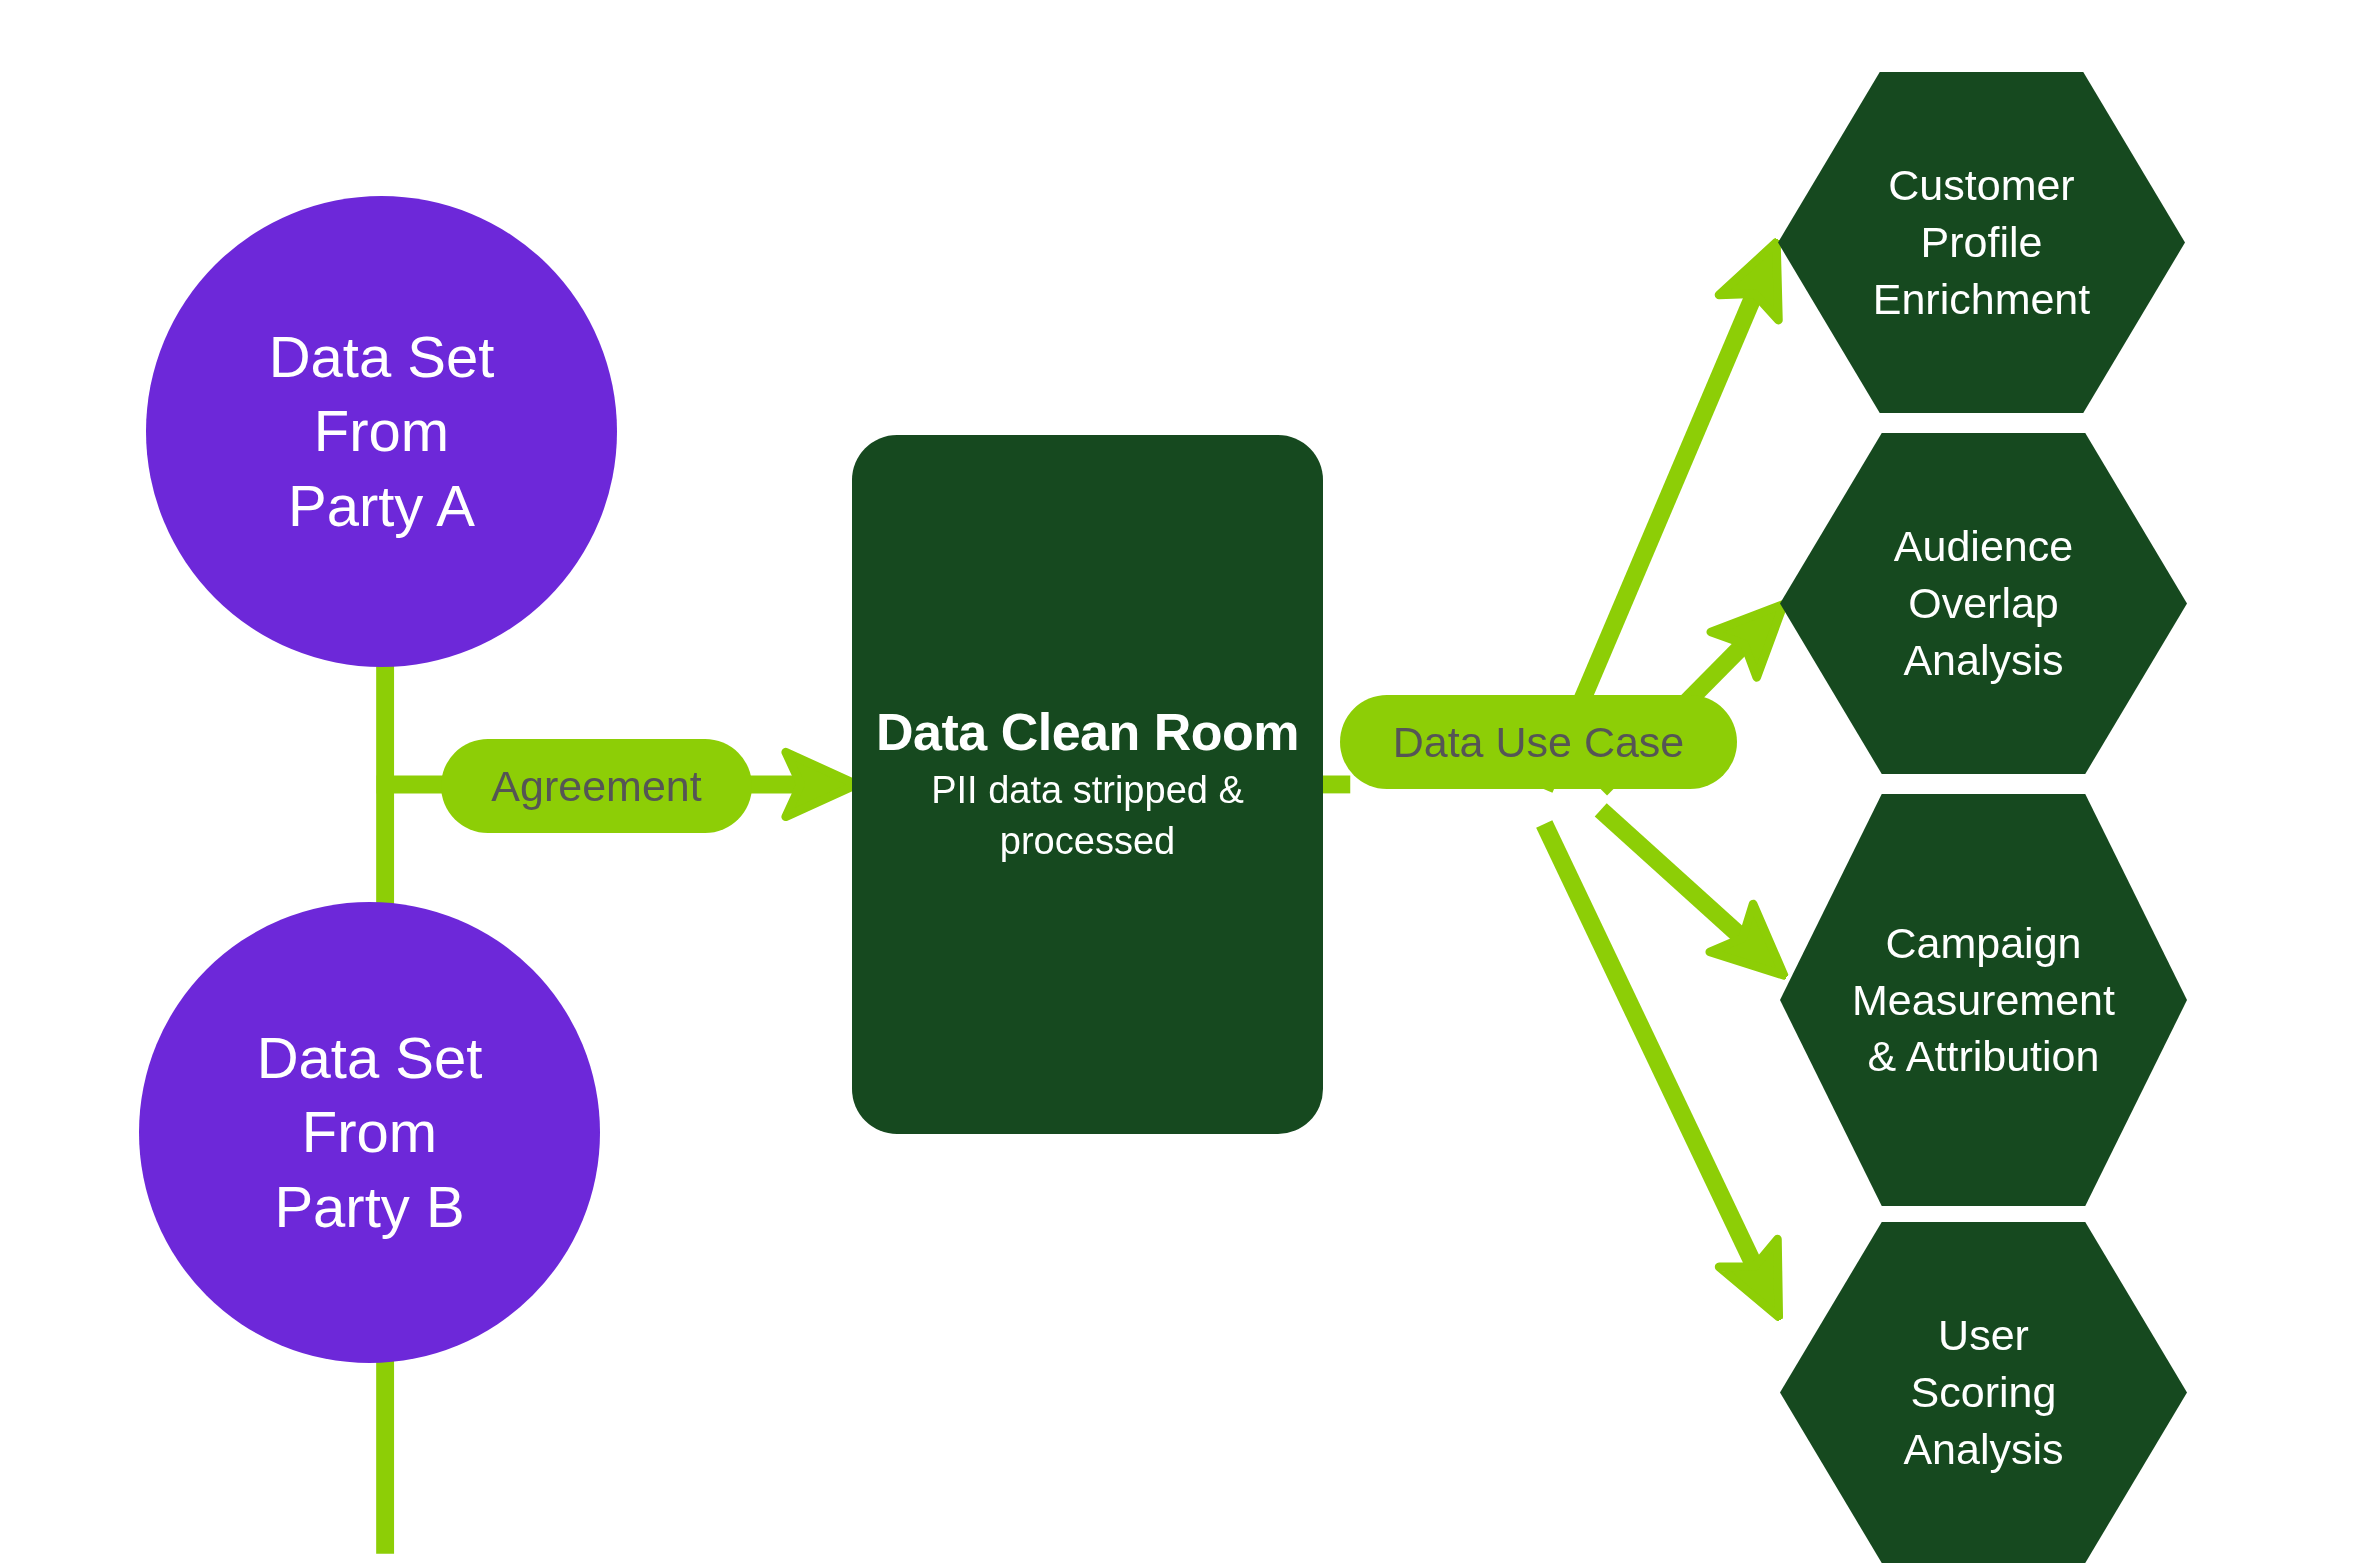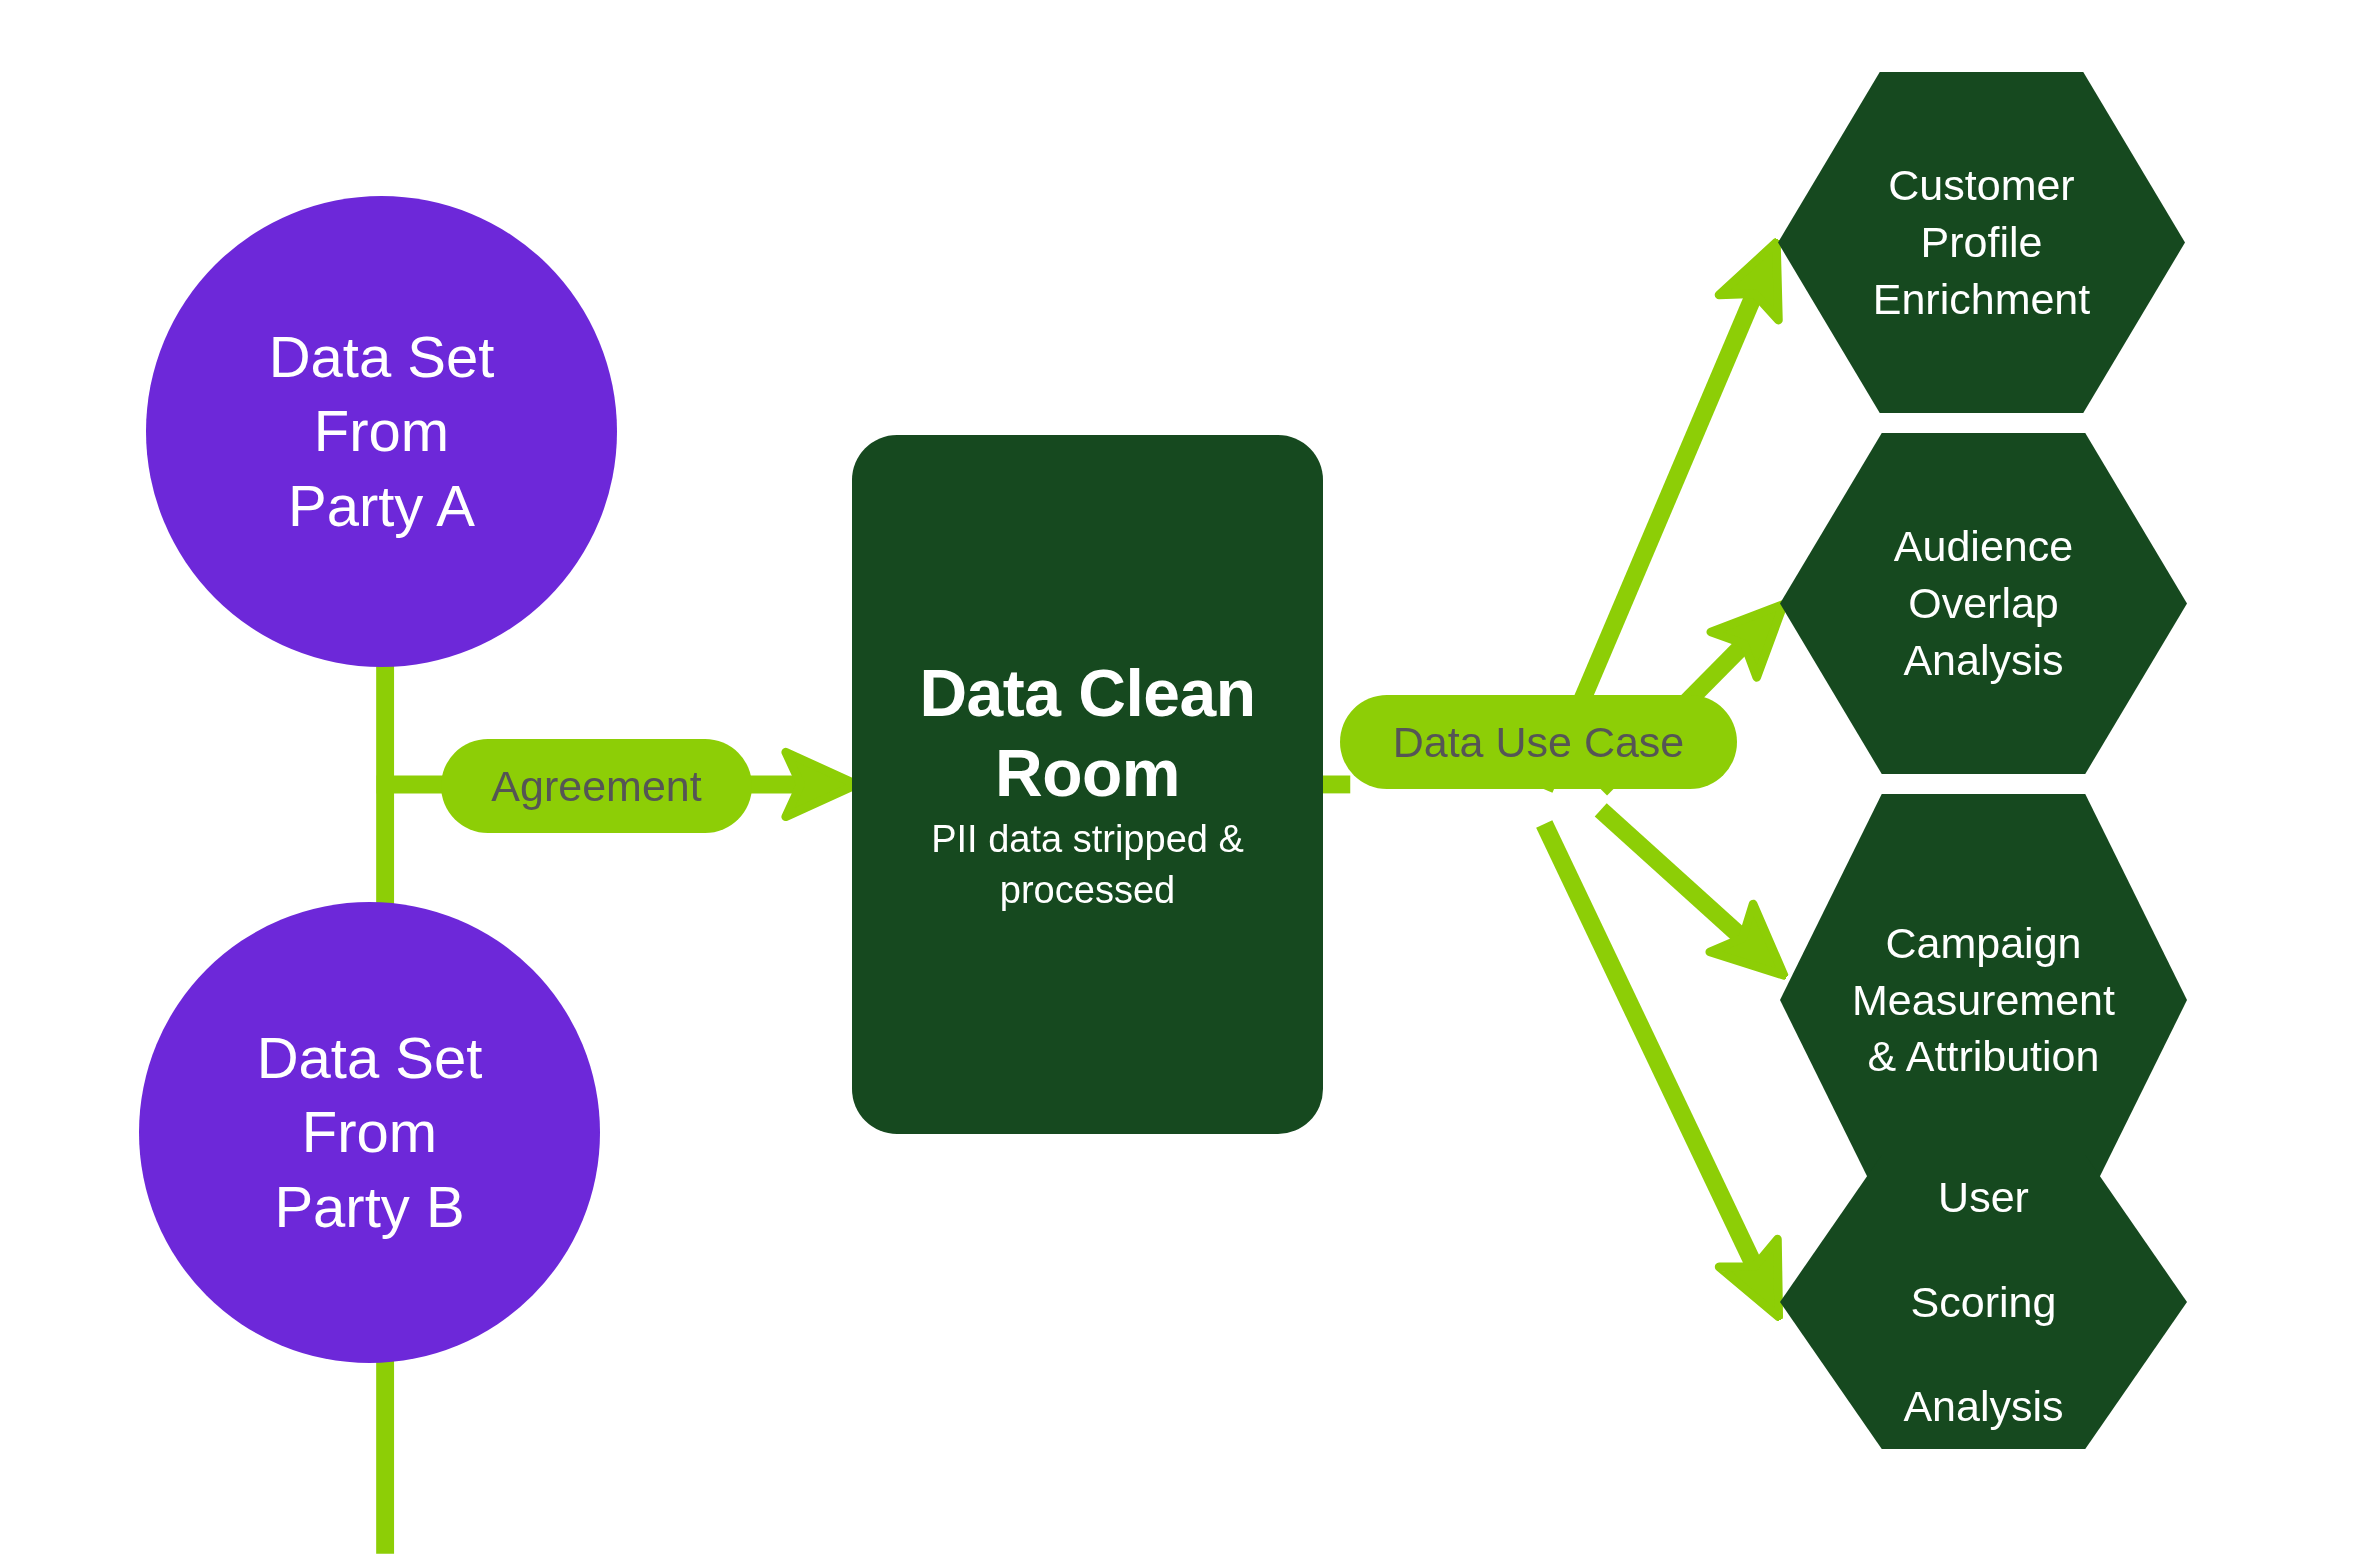--- a/index.html
+++ b/index.html
@@ -69,21 +69,21 @@
     border-radius: 45px;
     color: #ffffff;
     display: flex;
     flex-direction: column;
     align-items: center;
     justify-content: center;
     text-align: center;
     z-index: 4;
   }
   #clean-room-title {
-    font-size: 66px;
+    font-size: 52px;
     font-weight: bold;
     line-height: 1.22;
     letter-spacing: -0.5px;
   }
   #clean-room-subtitle {
     font-size: 38px;
     font-weight: 400;
     line-height: 1.35;
   }
 
@@ -128,21 +128,21 @@
     font-size: 43px;
     line-height: 1.32;
     font-weight: 400;
     z-index: 4;
     padding: 0 7.5px;
     box-sizing: border-box;
   }
   #hex-0 { left: 1778px; top: 72px;   width: 407px; height: 341px; }
   #hex-1 { left: 1780px; top: 433px;  width: 407px; height: 341px; }
   #hex-2 { left: 1780px; top: 794px;  width: 407px; height: 412px; }
-  #hex-3 { left: 1780px; top: 1155px; width: 407px; height: 294px; gap: 48px; }
+  #hex-3 { left: 1780px; top: 1222px; width: 407px; height: 341px; }
   .hexagon .line { display: block; }
 </style>
 </head>
 <body>
 
 <div id="canvas">
 
   <svg id="edges" viewBox="0 0 2500 1664" width="2354" height="1567" xmlns="http://www.w3.org/2000/svg">
     <defs>
       <marker id="arrowLime" viewBox="0 0 10 10" refX="8.2" refY="5" markerWidth="4.4" markerHeight="4.4" orient="auto-start-reverse">

